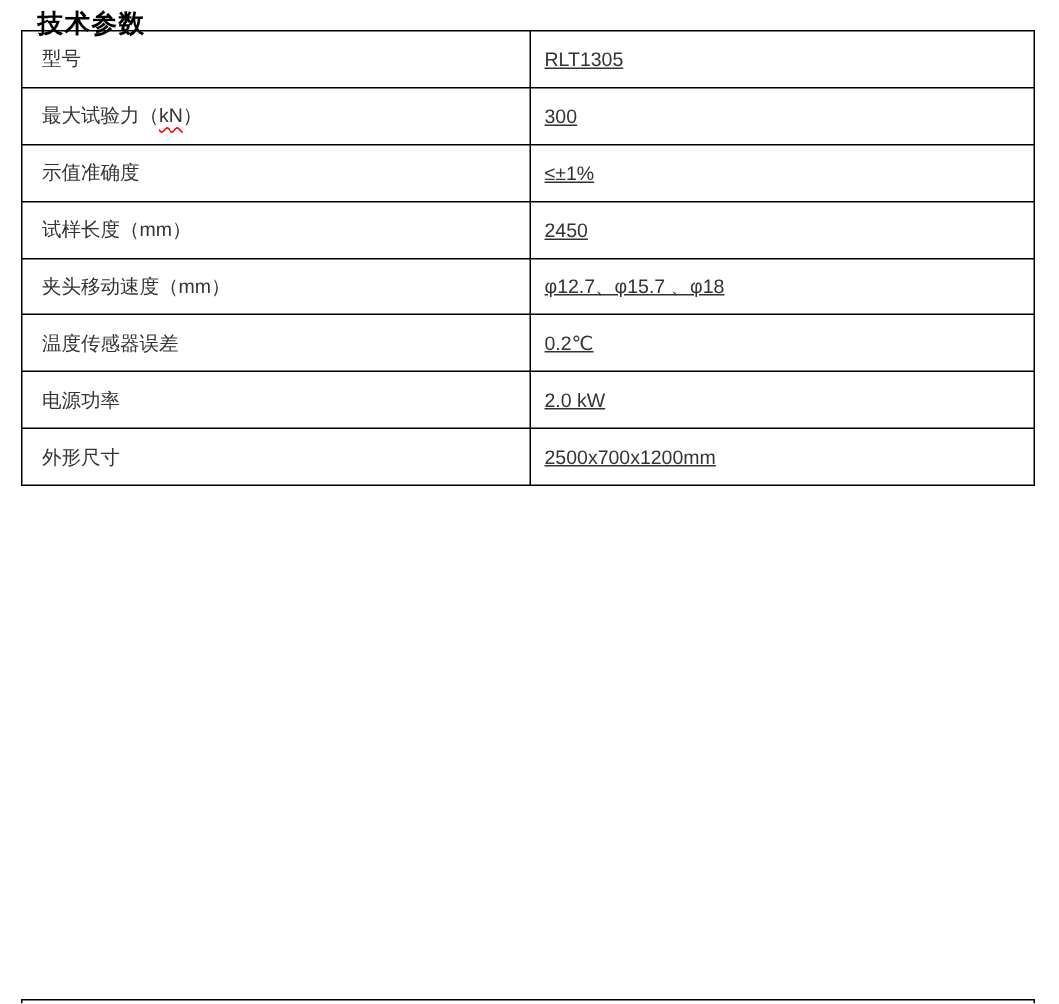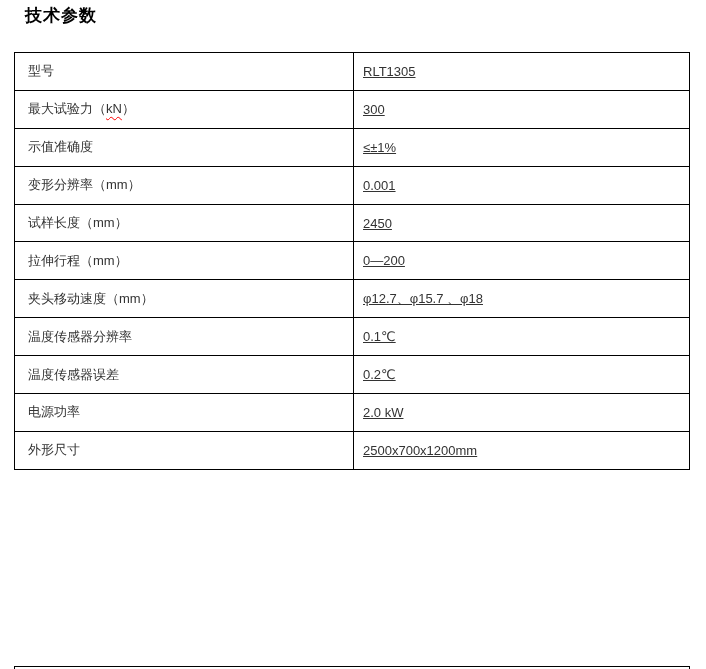--- a/index.html
+++ b/index.html
@@ -17,21 +17,21 @@
     left: 25px;
     top: 4px;
     font-size: 17px;
     font-weight: bold;
     color: #000000;
     letter-spacing: 1px;
   }
   .spec-table {
     position: absolute;
     left: 14px;
-    top: 52px;
+    top: 20px;
     width: 676px;
     border-collapse: collapse;
     table-layout: fixed;
   }
   .spec-table td {
     border: 1px solid #000000;
     font-size: 13px;
     height: 37.9px;
     vertical-align: middle;
     white-space: nowrap;
@@ -71,38 +71,26 @@
       </tr>
       <tr>
         <td class="param-cell">最大试验力（<span class="wavy">kN</span>）</td>
         <td class="value-cell">300</td>
       </tr>
       <tr>
         <td class="param-cell">示值准确度</td>
         <td class="value-cell">≤±1%</td>
       </tr>
       <tr>
-        <td class="param-cell">变形分辨率（mm）</td>
-        <td class="value-cell">0.001</td>
-      </tr>
-      <tr>
         <td class="param-cell">试样长度（mm）</td>
         <td class="value-cell">2450</td>
       </tr>
       <tr>
-        <td class="param-cell">拉伸行程（mm）</td>
-        <td class="value-cell">0—200</td>
-      </tr>
-      <tr>
         <td class="param-cell">夹头移动速度（mm）</td>
         <td class="value-cell">φ12.7、φ15.7 、φ18</td>
-      </tr>
-      <tr>
-        <td class="param-cell">温度传感器分辨率</td>
-        <td class="value-cell">0.1℃</td>
       </tr>
       <tr>
         <td class="param-cell">温度传感器误差</td>
         <td class="value-cell">0.2℃</td>
       </tr>
       <tr>
         <td class="param-cell">电源功率</td>
         <td class="value-cell">2.0 kW</td>
       </tr>
       <tr>

